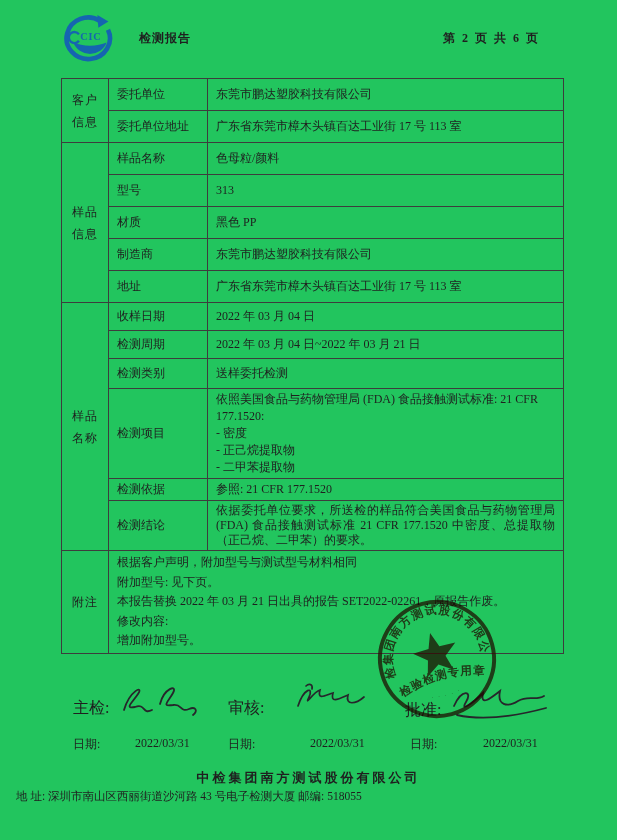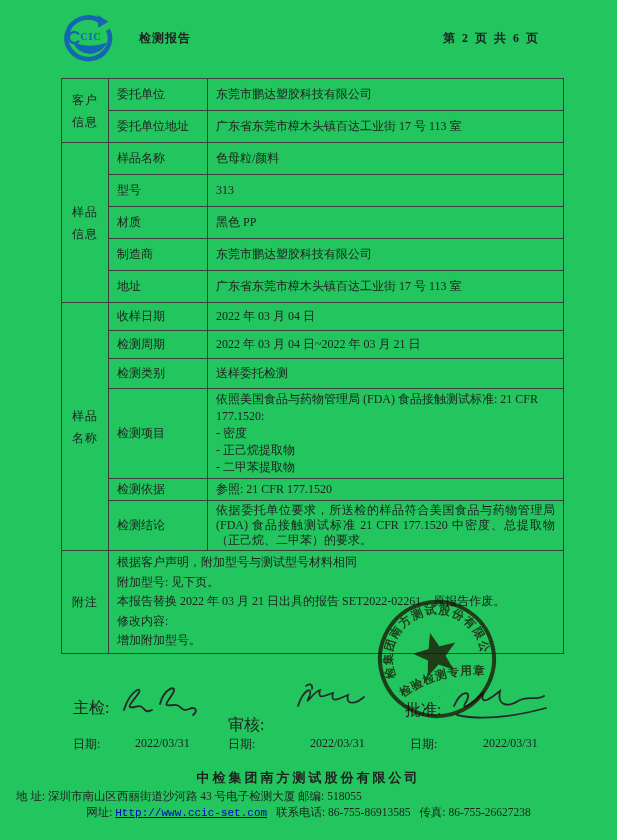--- a/index.html
+++ b/index.html
@@ -136,21 +136,21 @@
       <td class="note preline" colspan="2">根据客户声明，附加型号与测试型号材料相同
 附加型号: 见下页。
 本报告替换 2022 年 03 月 21 日出具的报告 SET2022-02261，原报告作废。
 修改内容:
 增加附加型号。</td>
     </tr>
     </tbody>
   </table>
 
   <div class="siglabel" style="left:73px;top:698px;">主检:</div>
-  <div class="siglabel" style="left:228px;top:698px;margin-top:17px;">审核:</div>
+  <div class="siglabel" style="left:228px;top:698px;">审核:</div>
   <div class="siglabel" style="left:405px;top:700px;">批准:</div>
 
   <svg class="sig-svg" style="left:118px;top:680px;" width="95" height="42" viewBox="0 0 95 42">
     <path d="M6 30 C12 10 26 5 20 14 C14 23 6 29 17 27 C28 23 24 35 34 30 M42 24 C46 8 60 4 55 13 C50 22 43 27 55 25 C64 23 62 33 71 29 C78 26 80 31 75 35" fill="none" stroke="#26262b" stroke-width="1.8" stroke-linecap="round"></path>
   </svg>
   <svg class="sig-svg" style="left:292px;top:680px;" width="85" height="40" viewBox="0 0 85 40">
     <path d="M6 26 C12 8 22 6 17 17 C12 28 21 12 28 10 C25 21 34 15 41 13 C38 24 47 19 56 15 C53 26 64 24 72 17 M14 6 C17 3 21 4 20 9" fill="none" stroke="#26262b" stroke-width="1.7" stroke-linecap="round"></path>
   </svg>
   <svg class="sig-svg" style="left:448px;top:682px;" width="102" height="44" viewBox="0 0 102 44">
     <path d="M6 24 C14 6 25 9 18 20 C11 31 26 20 35 11 C32 25 43 16 52 9 C49 23 59 26 70 19 C80 13 88 19 96 14 M9 33 C36 39 72 33 98 26" fill="none" stroke="#26262b" stroke-width="1.8" stroke-linecap="round"></path>
@@ -177,20 +177,14 @@
     <text font-size="11.5" fill="#dd3526" font-weight="bold" letter-spacing="1" font-family="Liberation Serif, DejaVu Serif, serif">
       <textPath href="#arcMid" startOffset="50%" text-anchor="middle">检验检测专用章</textPath>
     </text>
     <text font-size="5" fill="#dd3526" letter-spacing="2">
       <textPath href="#arcBot" startOffset="50%" text-anchor="middle">· · · · · · ·</textPath>
     </text>
   </svg>
 
   <div class="ft-company">中检集团南方测试股份有限公司</div>
   <div class="ft-address">地  址: 深圳市南山区西丽街道沙河路 43 号电子检测大厦   邮编: 518055</div>
-  <div class="ft-contact">
-    <span>网址:</span>
-    <span class="lnk" style="color:#0000bb">Http://www.ccic-set.com</span>
-    <span class="seg">联系电话: 86-755-86913585</span>
-    <span class="seg">传真: 86-755-26627238</span>
-  </div>
 
 </div>
 
 </body></html>

